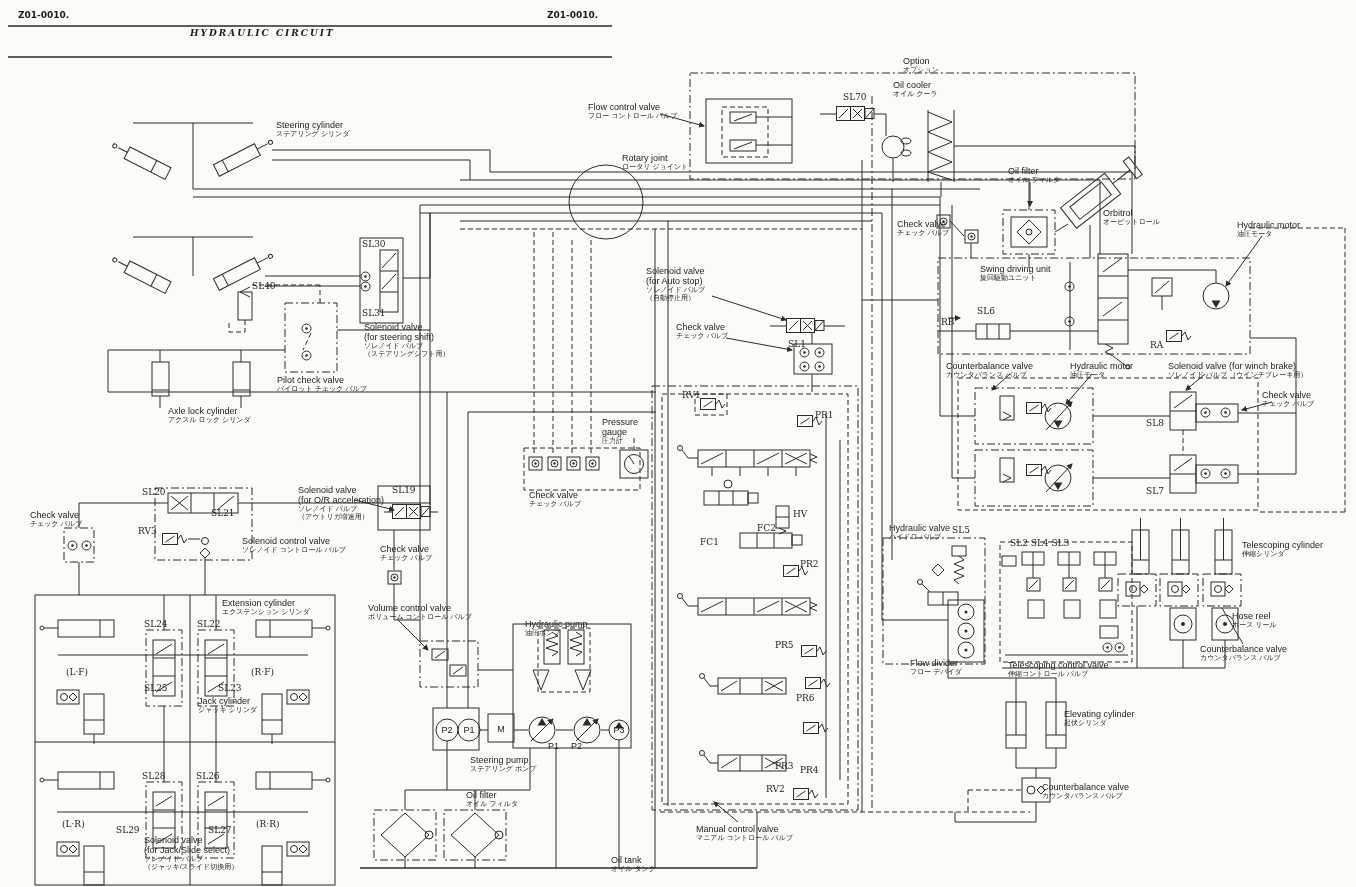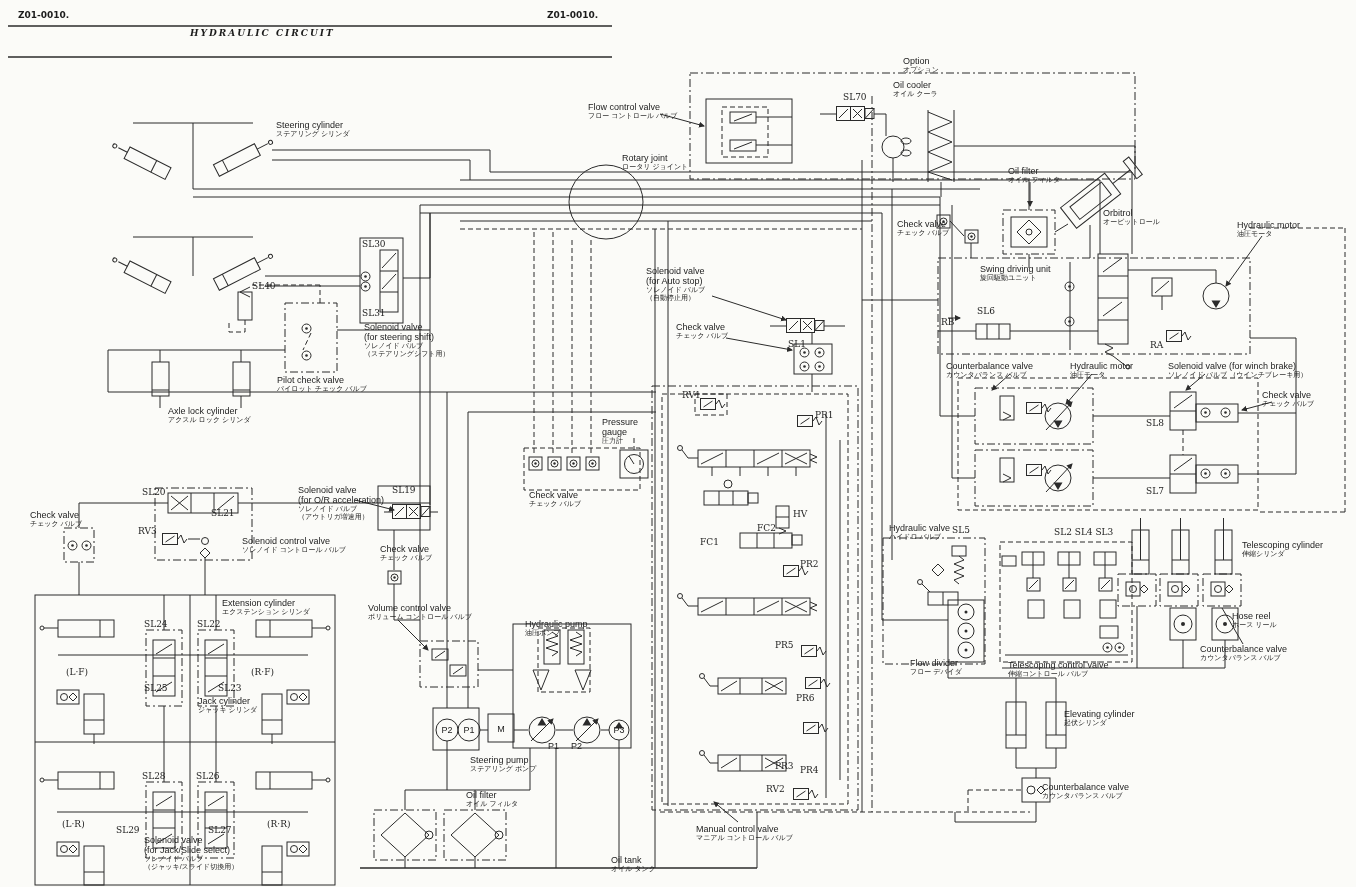--- a/index.html
+++ b/index.html
@@ -929,21 +929,21 @@
       </div>
       <div class="lbl code" style="left: 116px; top: 825px;">
         <div class="en en-line">SL29</div>
       </div>
       <div class="lbl code" style="left: 208px; top: 825px;">
         <div class="en en-line">SL27</div>
       </div>
       <div class="lbl quad" style="left: 62px; top: 819px;">
         <div class="en en-line">(L·R)</div>
       </div>
-      <div class="lbl quad" style="left: 267px; top: 819px; text-align: center;">
+      <div class="lbl quad" style="left: 256px; top: 819px; text-align: center;">
         <div class="en en-line">(R·R)</div>
       </div>
       <div class="lbl" style="left: 144px; top: 835px;">
         <div class="en en-line">Solenoid valve</div>
         <div class="en en-line">(for Jack/Slide select)</div>
         <div class="jp">ソレノイド バルブ</div>
         <div class="jp">（ジャッキ/スライド切換用）</div>
       </div>
       <div class="lbl u" style="left: 368px; top: 603px;">
         <div class="en en-line">Volume control valve</div>
@@ -1015,21 +1015,21 @@
         <div class="en en-line">Flow divider</div>
         <div class="jp">フロー デバイダ</div>
       </div>
       <div class="lbl" style="left: 889px; top: 523px;">
         <div class="en en-line">Hydraulic valve</div>
         <div class="jp">ハイドロ バルブ</div>
       </div>
       <div class="lbl code lg" style="left: 952px; top: 525px;">
         <div class="en en-line">SL5</div>
       </div>
-      <div class="lbl code lg" style="left: 1010px; top: 527px; margin-left: 44px;">
+      <div class="lbl code lg" style="left: 1010px; top: 538px;">
         <div class="en en-line">SL2 SL4 SL3</div>
       </div>
       <div class="lbl" style="left: 1008px; top: 660px;">
         <div class="en en-line">Telescoping control valve</div>
         <div class="jp">伸縮コントロール バルブ</div>
       </div>
       <div class="lbl" style="left: 1242px; top: 540px;">
         <div class="en en-line">Telescoping cylinder</div>
         <div class="jp">伸縮シリンダ</div>
       </div>

